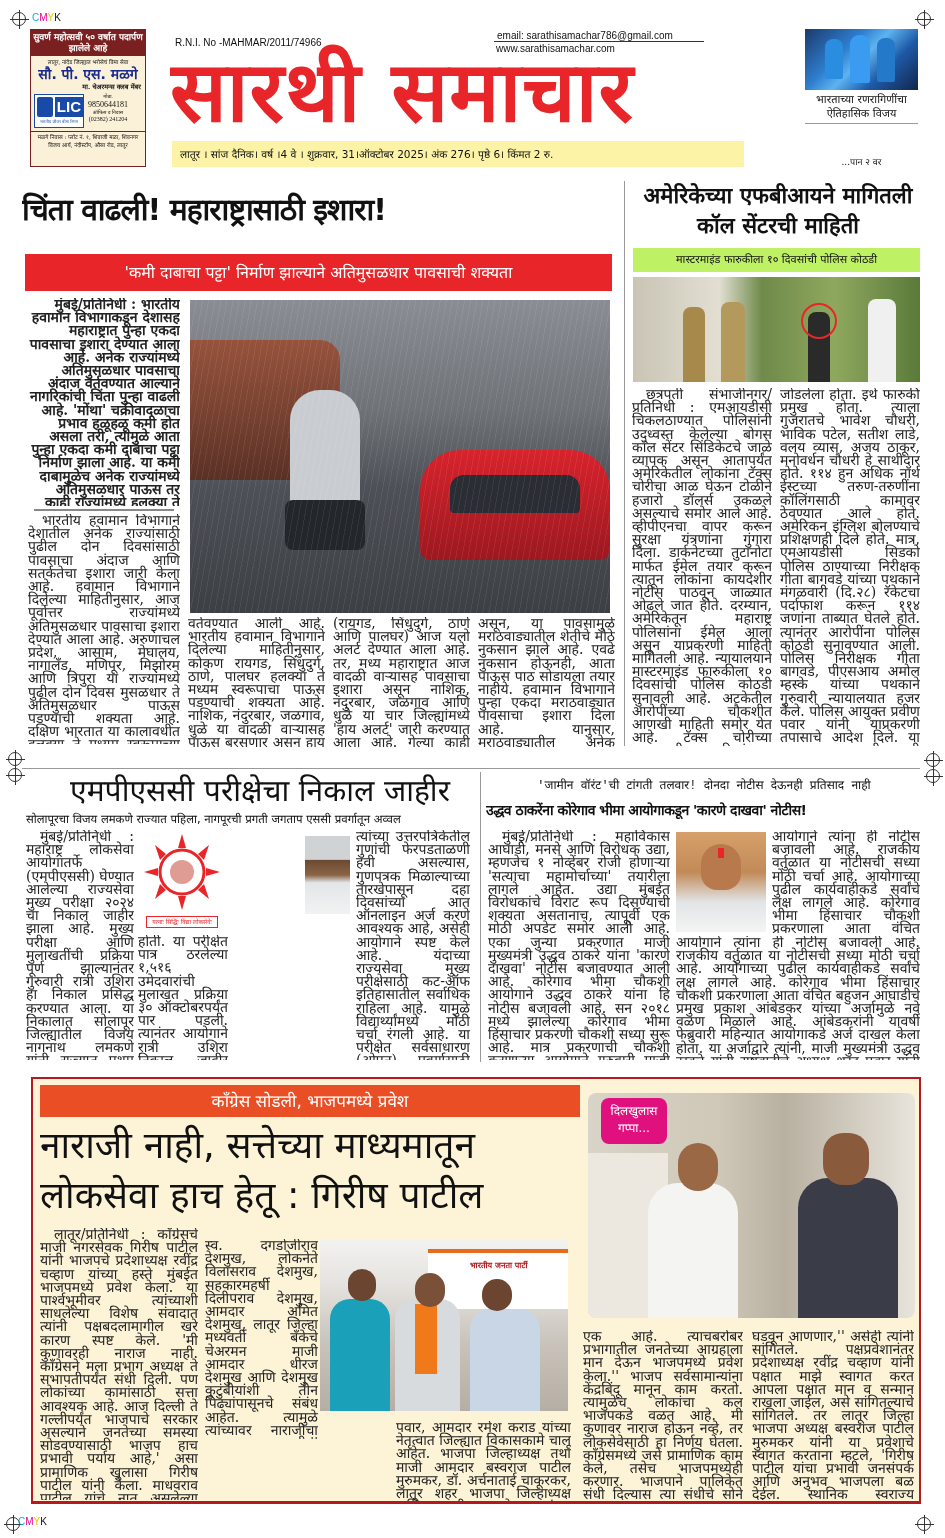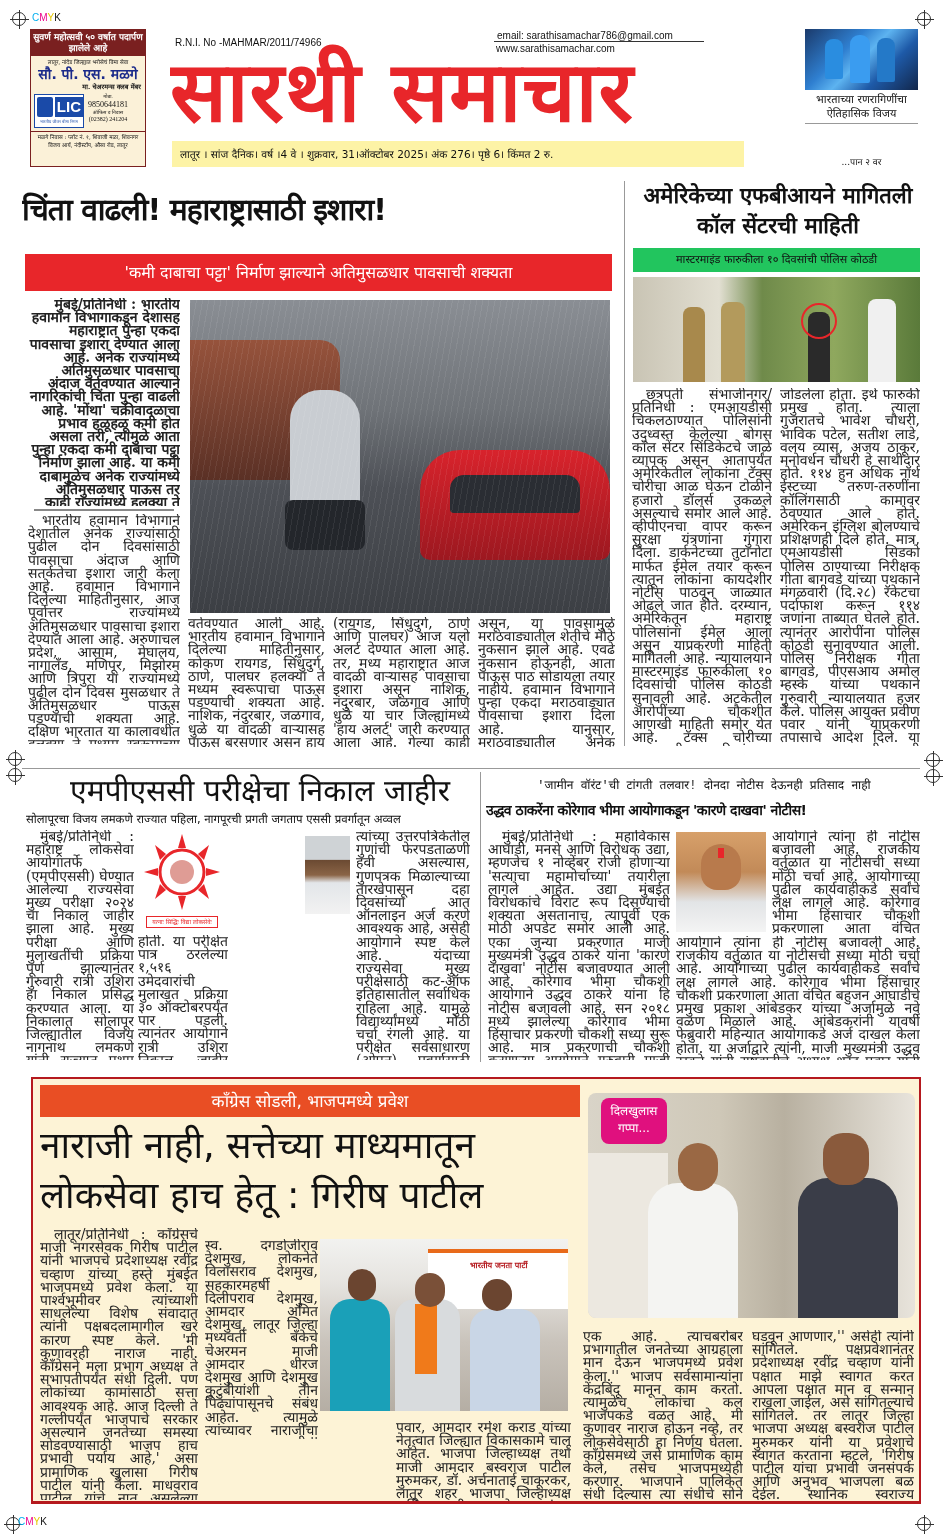--- a/index.html
+++ b/index.html
@@ -98,21 +98,21 @@
 <div class="abs col" style="left:333px;top:617px;width:137px;height:130px">
     <p style="text-indent:0">(रायगड, सिंधुदुर्ग, ठाणे आणि पालघर) आज यलो अलर्ट देण्यात आला आहे. तर, मध्य महाराष्ट्रात आज वादळी वाऱ्यासह पावसाचा इशारा असून नाशिक, नंदुरबार, जळगाव आणि धुळे या चार जिल्ह्यांमध्ये 'हाय अलर्ट' जारी करण्यात आला आहे. गेल्या काही महिन्यांमध्ये मराठवाड्याला पावसाने अक्षरशः झोडपून काढले आहे. राज्यात यंदाच्या वर्षी सर्वाधिक पाऊस हा याच विभागात झाला</p>
   </div>
 <div class="abs col" style="left:478px;top:617px;width:137px;height:130px">
     <p style="text-indent:0">असून, या पावसामुळे मराठवाड्यातील शेतीचे मोठे नुकसान झाले आहे. एवढे नुकसान होऊनही, आता पाऊस पाठ सोडायला तयार नाहीये. हवामान विभागाने पुन्हा एकदा मराठवाड्यात पावसाचा इशारा दिला आहे. यानुसार, मराठवाड्यातील अनेक जिल्ह्यांमध्ये हलक्या ते मध्यम स्वरूपाच्या पावसाची शक्यता वर्तवण्यात आली आहे. सततच्या पावसामुळे येथील शेतकरी अजूनही मोठ्या चिंतेत आहेत.</p>
   </div>
 
 <div class="abs" style="left:624px;top:181px;width:1px;height:565px;background:#999"></div>
 
 <div class="abs" style="left:632px;top:180px;width:292px;font-size:22px;line-height:30px;font-weight:bold;text-align:center;font-family:'DejaVu Serif',serif">अमेरिकेच्या एफबीआयने मागितली कॉल सेंटरची माहिती</div>
-<div class="abs" style="left:633px;top:248px;width:287px;height:24px;background:#22c55e;font-size:11px;line-height:24px;text-align:center;font-family:'DejaVu Sans',sans-serif;white-space:nowrap;overflow:hidden">मास्टरमाइंड फारुकीला १० दिवसांची पोलिस कोठडी</div>
+<div class="abs" style="left:633px;top:248px;width:287px;height:24px;background:#bef264;font-size:11px;line-height:24px;text-align:center;font-family:'DejaVu Sans',sans-serif;white-space:nowrap;overflow:hidden">मास्टरमाइंड फारुकीला १० दिवसांची पोलिस कोठडी</div>
 <div class="photo" style="left:633px;top:277px;width:287px;height:105px;background:linear-gradient(90deg,#c9c4b4 0%,#e2dfd2 30%,#6f8a4a 45%,#8fa85e 70%,#5a7a3a 100%)">
   <div style="position:absolute;left:50px;top:30px;width:22px;height:75px;background:#a8894c;border-radius:8px 8px 0 0"></div>
   <div style="position:absolute;left:88px;top:25px;width:24px;height:80px;background:#b39a5c;border-radius:8px 8px 0 0"></div>
   <div style="position:absolute;left:175px;top:35px;width:22px;height:70px;background:#2a2a2a;border-radius:8px 8px 0 0"></div>
   <div style="position:absolute;left:168px;top:26px;width:36px;height:36px;border:2px solid #e8262a;border-radius:50%"></div>
   <div style="position:absolute;left:235px;top:22px;width:28px;height:83px;background:#f0f0f0;border-radius:8px 8px 0 0"></div>
 </div>
 <div class="abs col" style="left:632px;top:388px;width:140px;height:358px">
     <p>छत्रपती संभाजीनगर/प्रतिनिधी : एमआयडीसी चिकलठाण्यात पोलिसांनी उद्ध्वस्त केलेल्या बोगस कॉल सेंटर सिंडिकेटचे जाळे व्यापक असून आतापर्यंत अमेरिकेतील लोकांना टॅक्स चोरीचा आळ घेऊन टोळीने हजारो डॉलर्स उकळले असल्याचे समोर आले आहे. व्हीपीएनचा वापर करून सुरक्षा यंत्रणांना गुंगारा दिला. डार्कनेटच्या तुटानोटा मार्फत ईमेल तयार करून त्यातून लोकांना कायदेशीर नोटीस पाठवून जाळ्यात ओढले जात होते. दरम्यान, अमेरिकेतून महाराष्ट्र पोलिसांना ईमेल आला असून याप्रकरणी माहिती मागितली आहे. न्यायालयाने मास्टरमाइंड फारुकीला १० दिवसांची पोलिस कोठडी सुनावली आहे. अटकेतील आरोपींच्या चौकशीत आणखी माहिती समोर येत आहे. टॅक्स चोरीच्या नावाखाली नागरिकांकडून गिफ्ट कार्डच्या स्वरूपात पैसे उकळले जात होते. ही रक्कम क्रिप्टोकरन्सीमध्ये रूपांतरित करून लूट केली जात होती. याचा प्रमुख जॉन हा व्हत्त्रुअली टोळीशी</p>
   </div>

